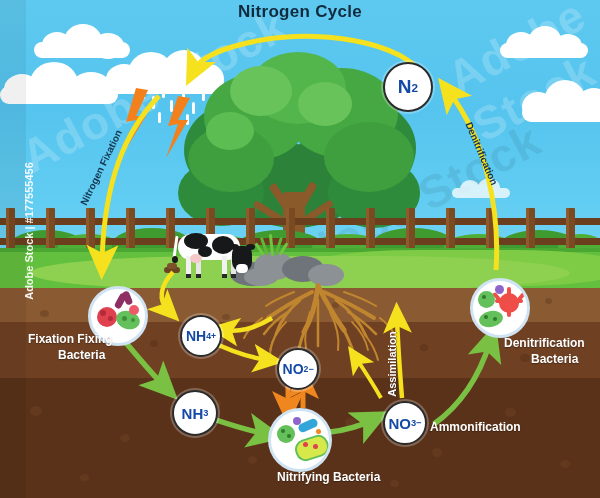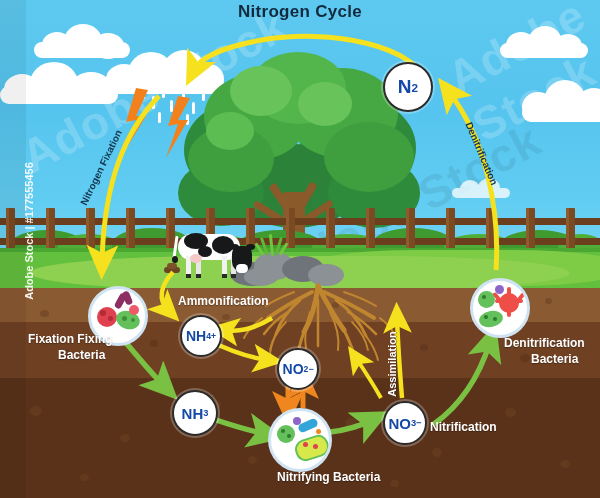--- a/index.html
+++ b/index.html
@@ -430,25 +430,24 @@
   <div class="mol" style="left:383px;top:401px;width:40px;height:40px;font-size:15px;">
     <span>NO</span>
       <span class="sub">3</span>
       <span class="sup">−</span>
   </div>
 
   <div class="lbl dark rot" style="left:60px;top:162px;transform:rotate(-64deg);font-size:10px;">Nitrogen Fixation</div>
 
   <div class="lbl dark rot" style="left:448px;top:148px;transform:rotate(67deg);font-size:10px;">Denitrification</div>
 
-  <div class="lbl" style="left:178px;top:294px;font-size:12px;">Ammonification</div>
 
   <div class="lbl rot" style="left:359px;top:358px;transform:rotate(-90deg);font-size:11px;">Assimilation</div>
 
-  <div class="lbl" style="left:430px;top:420px;font-size:12px;">Nitrification</div>
+  <div class="lbl" style="left:430px;top:420px;font-size:12px;">Ammonification</div>
 
   <div class="lbl" style="left:28px;top:332px;font-size:12px;">Fixation Fixing</div>
   <div class="lbl" style="left:58px;top:348px;font-size:12px;">Bacteria</div>
 
   <div class="lbl" style="left:504px;top:336px;font-size:12px;">Denitrification</div>
   <div class="lbl" style="left:531px;top:352px;font-size:12px;">Bacteria</div>
 
   <div class="lbl" style="left:245px;top:470px;font-size:12px;padding-left:32px;">Nitrifying Bacteria</div>
 
   <div class="abs" id="wmleft">

